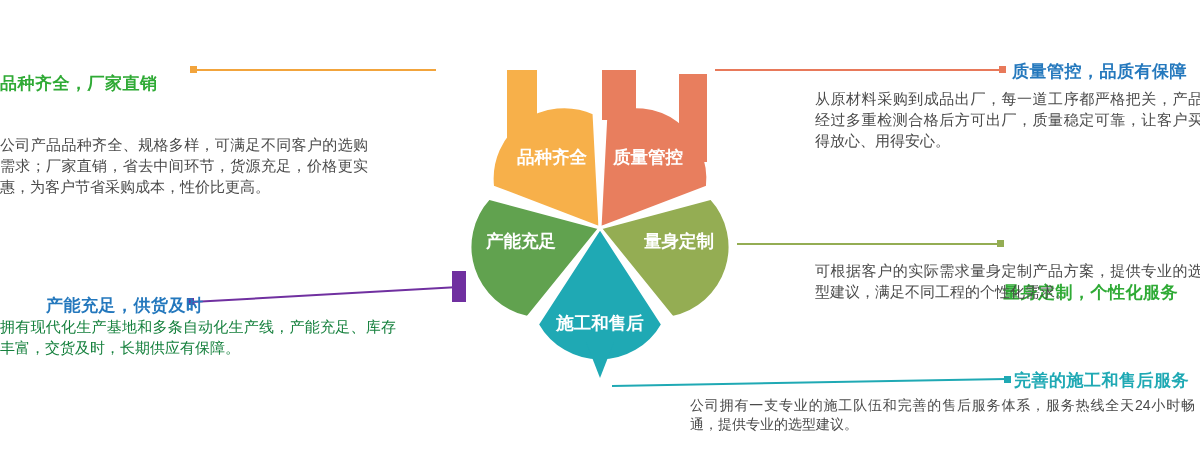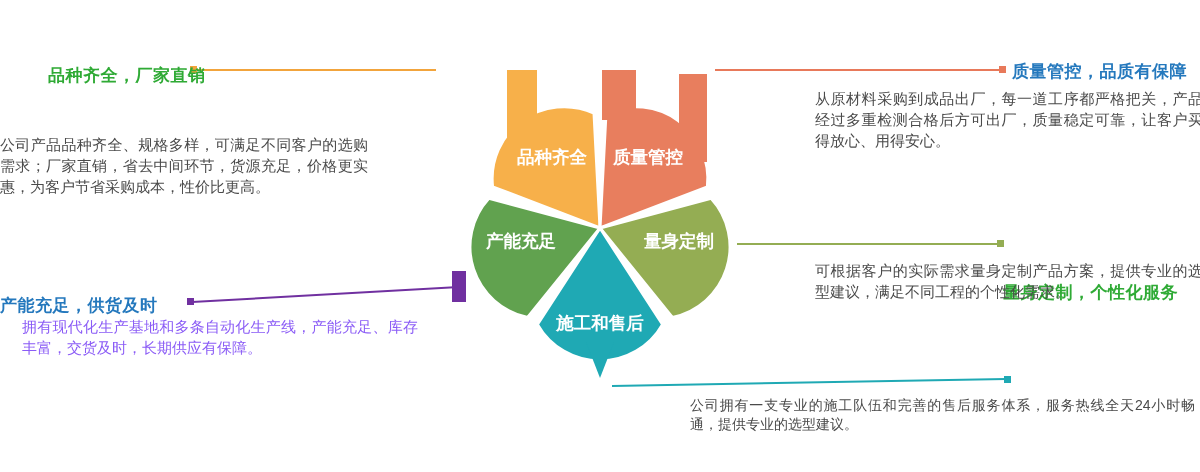--- a/index.html
+++ b/index.html
@@ -39,21 +39,21 @@
     font-weight:bold;
     white-space:nowrap;
     letter-spacing:0.5px;
   }
   .callout-body {
     position:absolute;
     font-size:15px;
     line-height:21px;
     text-align:justify;
   }
-  .t-variety  { left:0;     top:64px;padding-left:48px;  }
+  .t-variety  { left:0;     top:72px;  }
   .b-variety  { left:0;     top:86px;  width:368px; }
   .t-quality  { left:1012px;top:60px;text-align:right;  }
   .b-quality  { left:815px; top:88px;  width:388px; }
   .t-capacity { left:0;     top:294px; }
   .b-capacity { left:0;     top:316px; width:396px; }
   .t-custom   { left:1003px;top:233px;margin-top:48px; }
   .b-custom   { left:815px; top:260px; width:388px; }
   .t-service  { left:1014px;top:369px; }
   .b-service  { left:690px; top:396px; width:505px; font-size:14px; line-height:19px; }
 </style>
@@ -100,21 +100,22 @@
     <line stroke-width="2" x1="612" y1="386" x2="1006" y2="379" stroke="#1fa9b4"></line>
     <rect x="1004" y="376" width="7" height="7" fill="#1fa9b4"></rect>
   </svg>
 
   <div class="callout-title t-variety" style="color: rgb(47, 170, 53);">品种齐全，厂家直销</div>
   <div class="callout-body b-variety" style="color: rgb(74, 74, 74); margin-top: 48px;">公司产品品种齐全、规格多样，可满足不同客户的选购需求；厂家直销，省去中间环节，货源充足，价格更实惠，为客户节省采购成本，性价比更高。</div>
 
   <div class="callout-title t-quality" style="color: rgb(36, 120, 189);">质量管控，品质有保障</div>
   <div class="callout-body b-quality" style="color: rgb(74, 74, 74);">从原材料采购到成品出厂，每一道工序都严格把关，产品经过多重检测合格后方可出厂，质量稳定可靠，让客户买得放心、用得安心。</div>
 
-  <div class="callout-title t-capacity" style="color: rgb(36, 120, 189);">产能充足，供货及时</div>
-  <div class="callout-body b-capacity" style="color: #8b5cf6; margin-left: 22px;">拥有现代化生产基地和多条自动化生产线，产能充足、库存丰富，交货及时，长期供应有保障。</div>
+  <div class="callout-title t-capacity" style="color: rgb(36, 120, 189); padding-left: 46px;">产能充足，供货及时</div>
+  <div class="callout-body b-capacity" style="color: #15803d;">拥有现代化生产基地和多条自动化生产线，产能充足、库存丰富，交货及时，长期供应有保障。</div>
 
   <div class="callout-title t-custom" style="color: rgb(47, 170, 53);">量身定制，个性化服务</div>
   <div class="callout-body b-custom" style="color: rgb(74, 74, 74);">可根据客户的实际需求量身定制产品方案，提供专业的选型建议，满足不同工程的个性化需求。</div>
 
+  <div class="callout-title t-service" style="color: rgb(31, 169, 180);">完善的施工和售后服务</div>
   <div class="callout-body b-service" style="color: rgb(74, 74, 74);">公司拥有一支专业的施工队伍和完善的售后服务体系，服务热线全天24小时畅通，提供专业的选型建议。</div>
 
 </div>
 
 </body></html>

